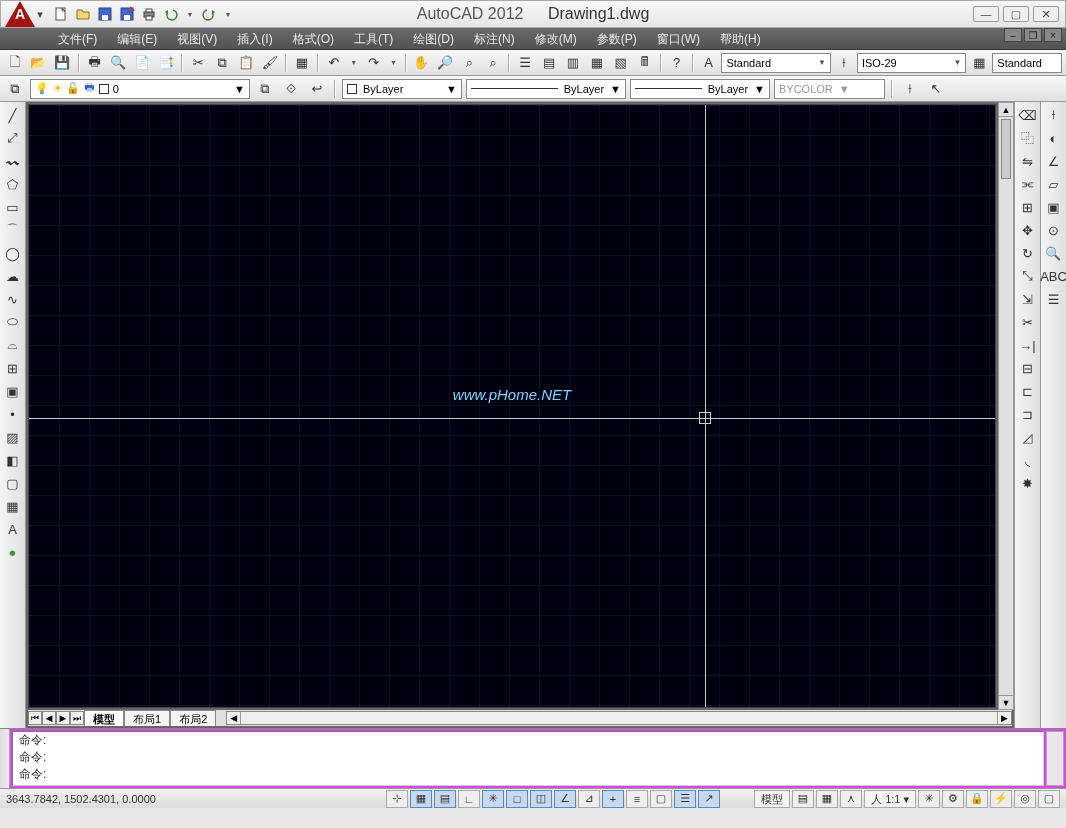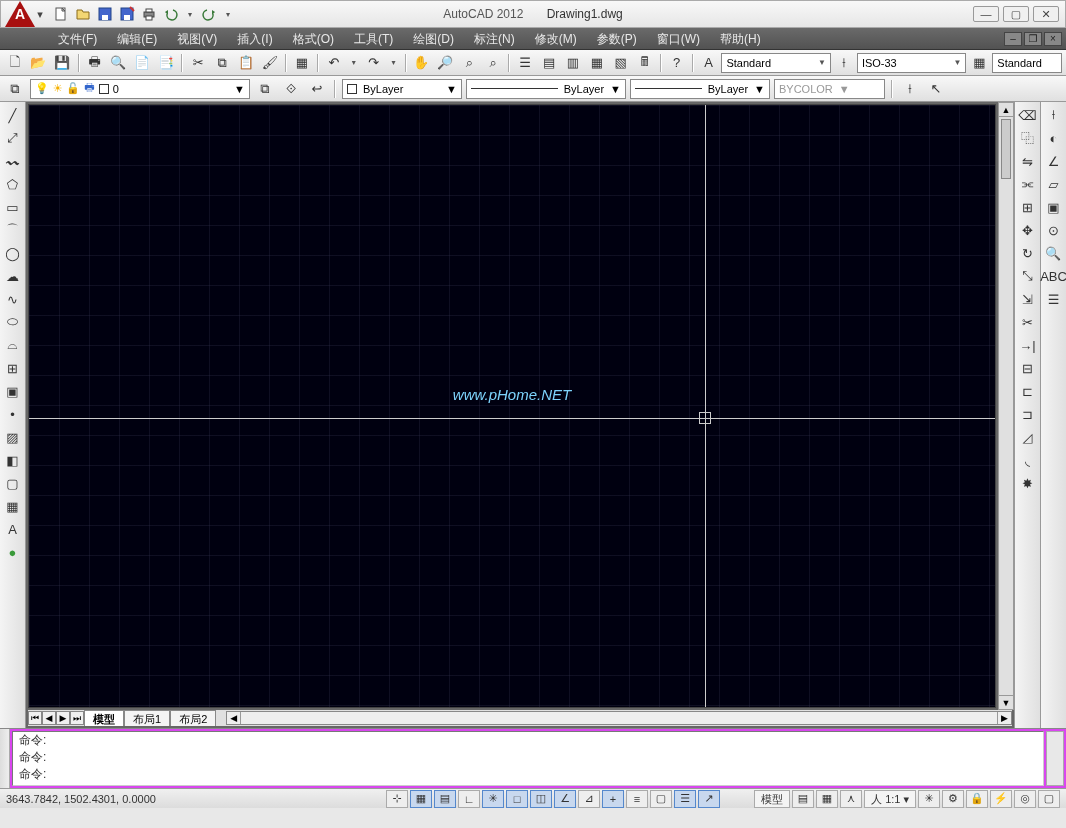--- a/index.html
+++ b/index.html
@@ -5,27 +5,27 @@
 * { margin: 0; padding: 0; box-sizing: border-box; font-family: "Microsoft YaHei", Arial, sans-serif; }
 body { background: #e8e8e8; width: 1066px; height: 828px; overflow: hidden; font-size: 11px; }
 
 
 .titlebar { height: 28px; background: linear-gradient(#f8f8f8,#e6e6e6); border: 1px solid #aaa; display: flex; align-items: center; position: relative; }
 .app-logo { width: 30px; height: 26px; margin-left: 4px; background: #a81010; clip-path: polygon(50% 0%, 100% 100%, 0% 100%); display: flex; align-items: center; justify-content: center; }
 .app-logo::after { content:"A"; color:#fff; font-weight:bold; font-size:14px; }
 .logo-dd { width:10px; height:26px; display:flex; align-items:center; justify-content:center; color:#444; }
 .qat { display: flex; gap: 2px; margin-left: 6px; }
 .qat .ico { width: 20px; height: 20px; display: flex; align-items: center; justify-content: center; border: 1px solid transparent; }
-.title-text { position:absolute; left:50%; transform:translateX(-50%); color:#555; font-size:12px; }
+.title-text { position:absolute; left:50%; transform:translateX(-50%); color:#555; font-size:16px; }
 .title-text .file { margin-left: 20px; color:#333; }
 .win-ctrls { position:absolute; right:6px; display:flex; gap:4px; }
 .win-btn { width:26px; height:16px; border:1px solid #999; background:#f0f0f0; display:flex; align-items:center; justify-content:center; font-size:11px; color:#444; border-radius:2px; }
 
 
-.menubar { height: 22px; background: linear-gradient(#6a6a6a,#525252); display:flex; align-items:center; padding-left:48px; color:#e8e8e8; font-size:12px; border-bottom:1px solid #333; position:relative; }
+.menubar { height: 22px; background: linear-gradient(#6a6a6a,#525252); display:flex; align-items:flex-start; padding-left:48px; color:#e8e8e8; font-size:12px; border-bottom:1px solid #333; position:relative; }
 .menubar .mitem { padding:0 10px; height:22px; line-height:22px; }
 .mdi-ctrls { position:absolute; right:4px; display:flex; gap:2px; }
 .mdi-btn { width:18px; height:14px; background:#888; border:1px solid #444; display:flex; align-items:center; justify-content:center; font-size:10px; color:#222; }
 
 
 .toolbar-row { height: 26px; background: linear-gradient(#f8f8f8,#e0e0e0); border-bottom:1px solid #999; display:flex; align-items:center; padding:0 4px; gap:2px; }
 .tb-btn { width:22px; height:22px; border:1px solid transparent; display:flex; align-items:center; justify-content:center; font-size:13px; color:#333; }
 .tb-sep { width:2px; height:18px; border-left:1px solid #aaa; border-right:1px solid #fff; margin:0 2px; }
 .tb-dd { width:14px; display:flex; align-items:center; justify-content:center; font-size:8px; color:#555; }
 .tb-combo { height:20px; background:#fff; border:1px solid #888; display:flex; align-items:center; padding:0 4px; font-size:11px; }
@@ -202,21 +202,21 @@
   <div class="tb-sep"></div>
   <div class="tb-btn">?</div>
   <div class="tb-sep"></div>
   <div class="tb-btn">A</div>
   <div class="tb-combo" style="width:110px">
     <span>Standard</span>
     <span class="dd">▼</span>
   </div>
   <div class="tb-btn">⟊</div>
   <div class="tb-combo" style="width:110px">
-    <span>ISO-33</span>
+    <span>ISO-29</span>
     <span class="dd">▼</span>
   </div>
   <div class="tb-btn">▦</div>
   <div class="tb-combo" style="width:70px">
     <span>Standard</span>
   </div>
 </div>
 
 <div class="toolbar-row2">
   <div class="tb-btn">⧉</div>

